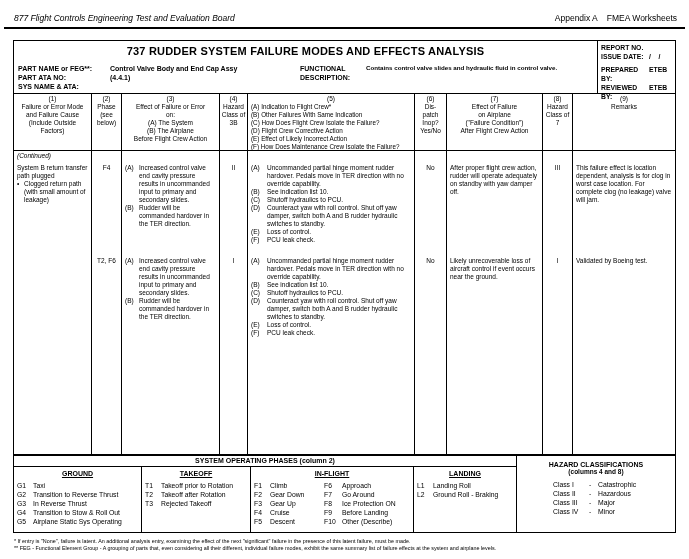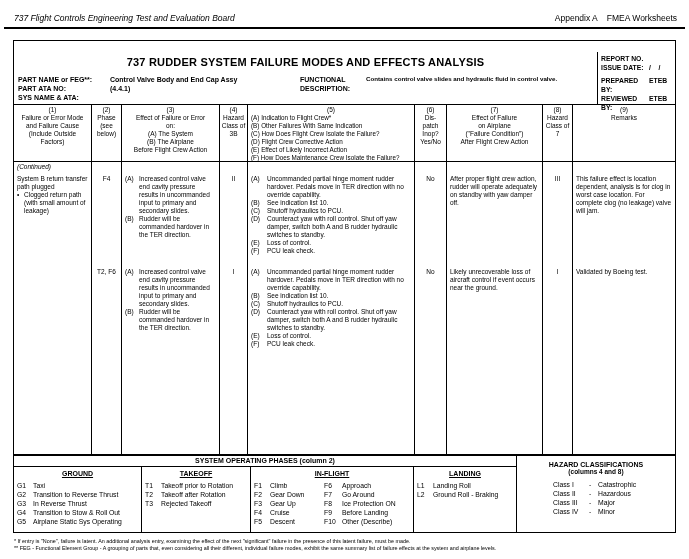--- a/index.html
+++ b/index.html
@@ -6,21 +6,21 @@
   html,body { width:689px; height:559px; }
   body { background:#fff; font-family:"Liberation Sans", sans-serif; color:#000; position:relative; overflow:hidden; }
   .page { position:absolute; inset:0; }
 
   .doc-header-left { position:absolute; top:13px; left:14px; font-style:italic; font-size:8.5px; }
   .doc-header-right { position:absolute; top:13px; right:12px; font-size:8.5px; white-space:pre; }
   .header-rule { position:absolute; top:27px; left:4px; right:4px; height:2px; background:#000; }
 
   .form { position:absolute; left:13px; top:40px; width:663px; height:415px; border:1px solid #000; }
 
-  .title-block { height:53px; border-bottom:1px solid #000; display:flex; position:relative;margin-top:11px; }
+  .title-block { height:53px; border-bottom:1px solid #000; display:flex; position:relative; }
   .tb-left { flex:1; position:relative; }
   .form-title { text-align:center; font-weight:bold; font-size:11px; margin-top:4px; letter-spacing:.2px; }
   .part-rows { position:absolute; left:4px; top:23px; font-size:7px; font-weight:bold; line-height:9px; }
   .part-row { display:flex; }
   .part-label { width:92px; }
   .func-block { position:absolute; left:286px; top:23px; font-size:7px; font-weight:bold; line-height:9px; white-space:pre-line; }
   .func-value { position:absolute; left:352px; top:23px; width:235px; font-size:6.2px; font-weight:bold; }
   .report-box { width:78px; border-left:1px solid #000; padding:2px 3px; font-size:6.8px; font-weight:bold; line-height:9px; }
   .report-row { display:flex; }
   .report-label { width:48px; }
@@ -69,21 +69,21 @@
   .hz-code { flex:0 0 36px; }
   .hz-sep { flex:0 0 9px; }
 
   .footnotes { position:absolute; left:14px; top:538px; width:668px; font-size:5.4px; line-height:7px; }
 </style>
 </head>
 <body>
 
 <div class="page">
 
-  <div class="doc-header-left">737 Flight Controls Engineering Test and Evaluation Board</div>
+  <div class="doc-header-left">877 Flight Controls Engineering Test and Evaluation Board</div>
   <div class="doc-header-right ws-pre">Appendix A    FMEA Worksheets</div>
   <div class="header-rule"></div>
 
   <div class="form">
 
     <div class="title-block">
       <div class="tb-left">
         <div class="form-title">737 RUDDER SYSTEM FAILURE MODES AND EFFECTS ANALYSIS</div>
         <div class="part-rows">
           <div class="part-row">

